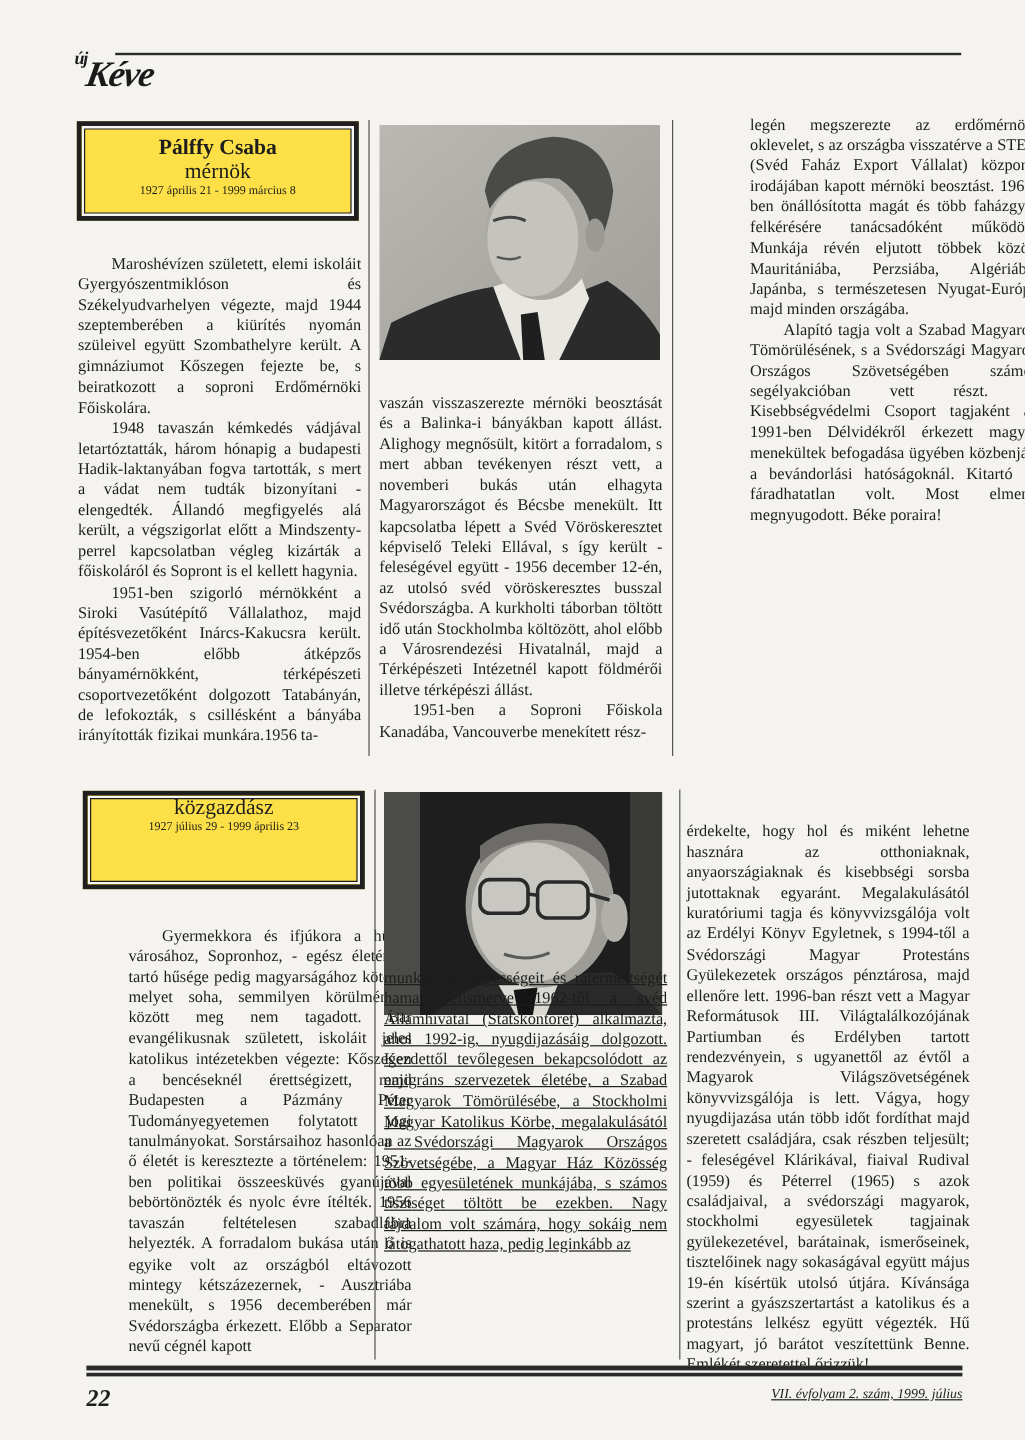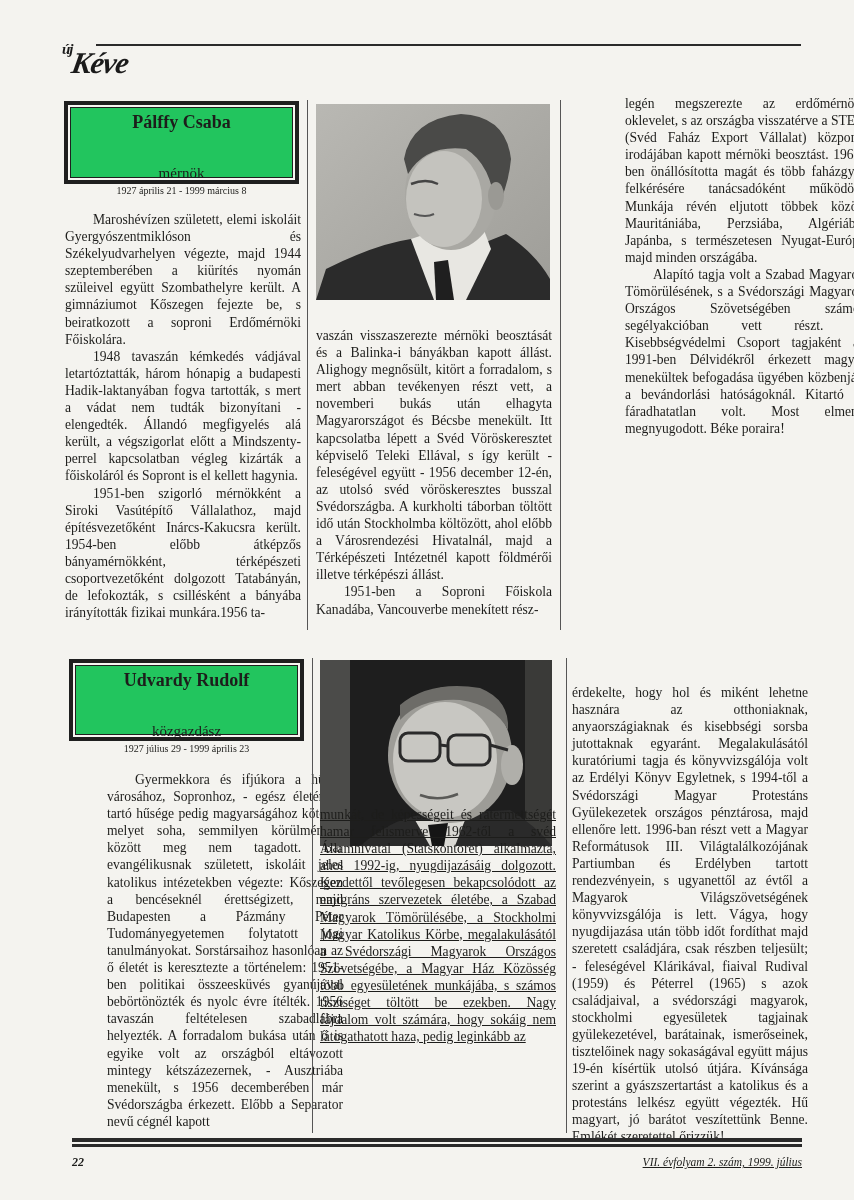--- a/index.html
+++ b/index.html
@@ -17,34 +17,34 @@
   .logo .uj { position: absolute; left: 0; top: 0; font-size: 15px; letter-spacing: -1px; }
   .logo .keve { position: absolute; left: 10px; top: 6px; font-size: 30px; letter-spacing: -1px; transform: skewX(-10deg); }
   .header-rule { position: absolute; left: 96px; top: 44px; width: 705px; height: 2px; background: #2a2a2a; }
 
   .col { position: absolute; font-size: 13.6px; line-height: 17.1px; text-align: justify; hyphens: manual; }
   .col p { margin: 0; }
   .col p.indent { text-indent: 28px; }
   .vrule { position: absolute; width: 1px; background: #555; }
 
   .namebox {
-    position: absolute; background: #22c55e;
+    position: absolute; background: #fde047;
     border: 4px solid #1f1f1f; box-shadow: inset 0 0 0 2px #f7f6f2, inset 0 0 0 3px #1f1f1f;
     text-align: center; box-sizing: border-box;
   }
   .namebox .name { font-weight: bold; font-size: 18px; line-height: 22px; margin-top: 6px; }
-  .namebox .prof { font-size: 15px; line-height: 18px; margin-top: 31px; }
+  .namebox .prof { font-size: 18px; line-height: 18px; }
   .namebox .dates { font-size: 10px; line-height: 18px; }
 
   .photo { position: absolute; overflow: hidden; }
   .photo svg { display: block; width: 100%; height: 100%; }
 
   .footer-rule1 { position: absolute; left: 72px; top: 1138px; width: 730px; height: 4px; background: #2a2a2a; }
   .footer-rule2 { position: absolute; left: 72px; top: 1144px; width: 730px; height: 3px; background: #2a2a2a; }
-  .page-num { position: absolute; left: 72px; top: 1155px; font-style: italic; font-weight: bold; font-size: 12px; }
+  .page-num { position: absolute; left: 72px; top: 1155px; font-style: italic; font-weight: bold; font-size: 20px; }
   .issue { position: absolute; right: 52px; top: 1156px; font-style: italic; font-size: 11.5px; text-decoration: underline; }
 </style>
 </head>
 <body>
 
 <div class="logo">
   <span class="uj">új</span>
   <span class="keve">Kéve</span>
 </div>
 <div class="header-rule"></div>
@@ -100,21 +100,20 @@
   <div class="vrule" style="left:560px; top:100px; height:530px;"></div>
 
   <div class="col" style="left:593px; top:95px; width:240px;margin-left:32px;">
     <p>legén megszerezte az erdőmérnöki oklevelet, s az országba visszatérve a STEX (Svéd Faház Export Vállalat) központi irodájában kapott mérnöki beosztást. 1962-ben önállósította magát és több faházgyár felkérésére tanácsadóként működött. Munkája révén eljutott többek között Mauritániába, Perzsiába, Algériába, Japánba, s természetesen Nyugat-Európa majd minden országába.</p>
     <p class="indent">Alapító tagja volt a Szabad Magyarok Tömörülésének, s a Svédországi Magyarok Országos Szövetségében számos segélyakcióban vett részt. A Kisebbségvédelmi Csoport tagjaként az 1991-ben Délvidékről érkezett magyar menekültek befogadása ügyében közbenjárt a bevándorlási hatóságoknál. Kitartó és fáradhatatlan volt. Most elment, megnyugodott. Béke poraira!</p>
   </div>
 </section>
 
 <section>
   <div class="namebox" style="left:69px; top:659px; width:235px; height:82px;">
-    <div class="name">Udvardy Rudolf</div>
     <div class="prof">közgazdász</div>
     <div class="dates">1927 július 29 - 1999 április 23</div>
   </div>
 
   <div class="col" style="left:86px; top:771px; width:236px;margin-left:21px;">
     <p class="indent">Gyermekkora és ifjúkora a hűség városához, Sopronhoz, - egész életén át tartó hűsége pedig magyarságához kötötte, melyet soha, semmilyen körülmények között meg nem tagadott. Bár evangélikusnak született, iskoláit jeles katolikus intézetekben végezte: Kőszegen a bencéseknél érettségizett, majd Budapesten a Pázmány Péter Tudományegyetemen folytatott jogi tanulmányokat. Sorstársaihoz hasonlóan az ő életét is keresztezte a történelem: 1951-ben politikai összeesküvés gyanújával bebörtönözték és nyolc évre ítélték. 1956 tavaszán feltételesen szabadlábra helyezték. A forradalom bukása után ő is egyike volt az országból eltávozott mintegy kétszázezernek, - Ausztriába menekült, s 1956 decemberében már Svédországba érkezett. Előbb a Separator nevű cégnél kapott</p>
   </div>
 
   <div class="vrule" style="left:312px; top:658px; height:475px;"></div>
 

